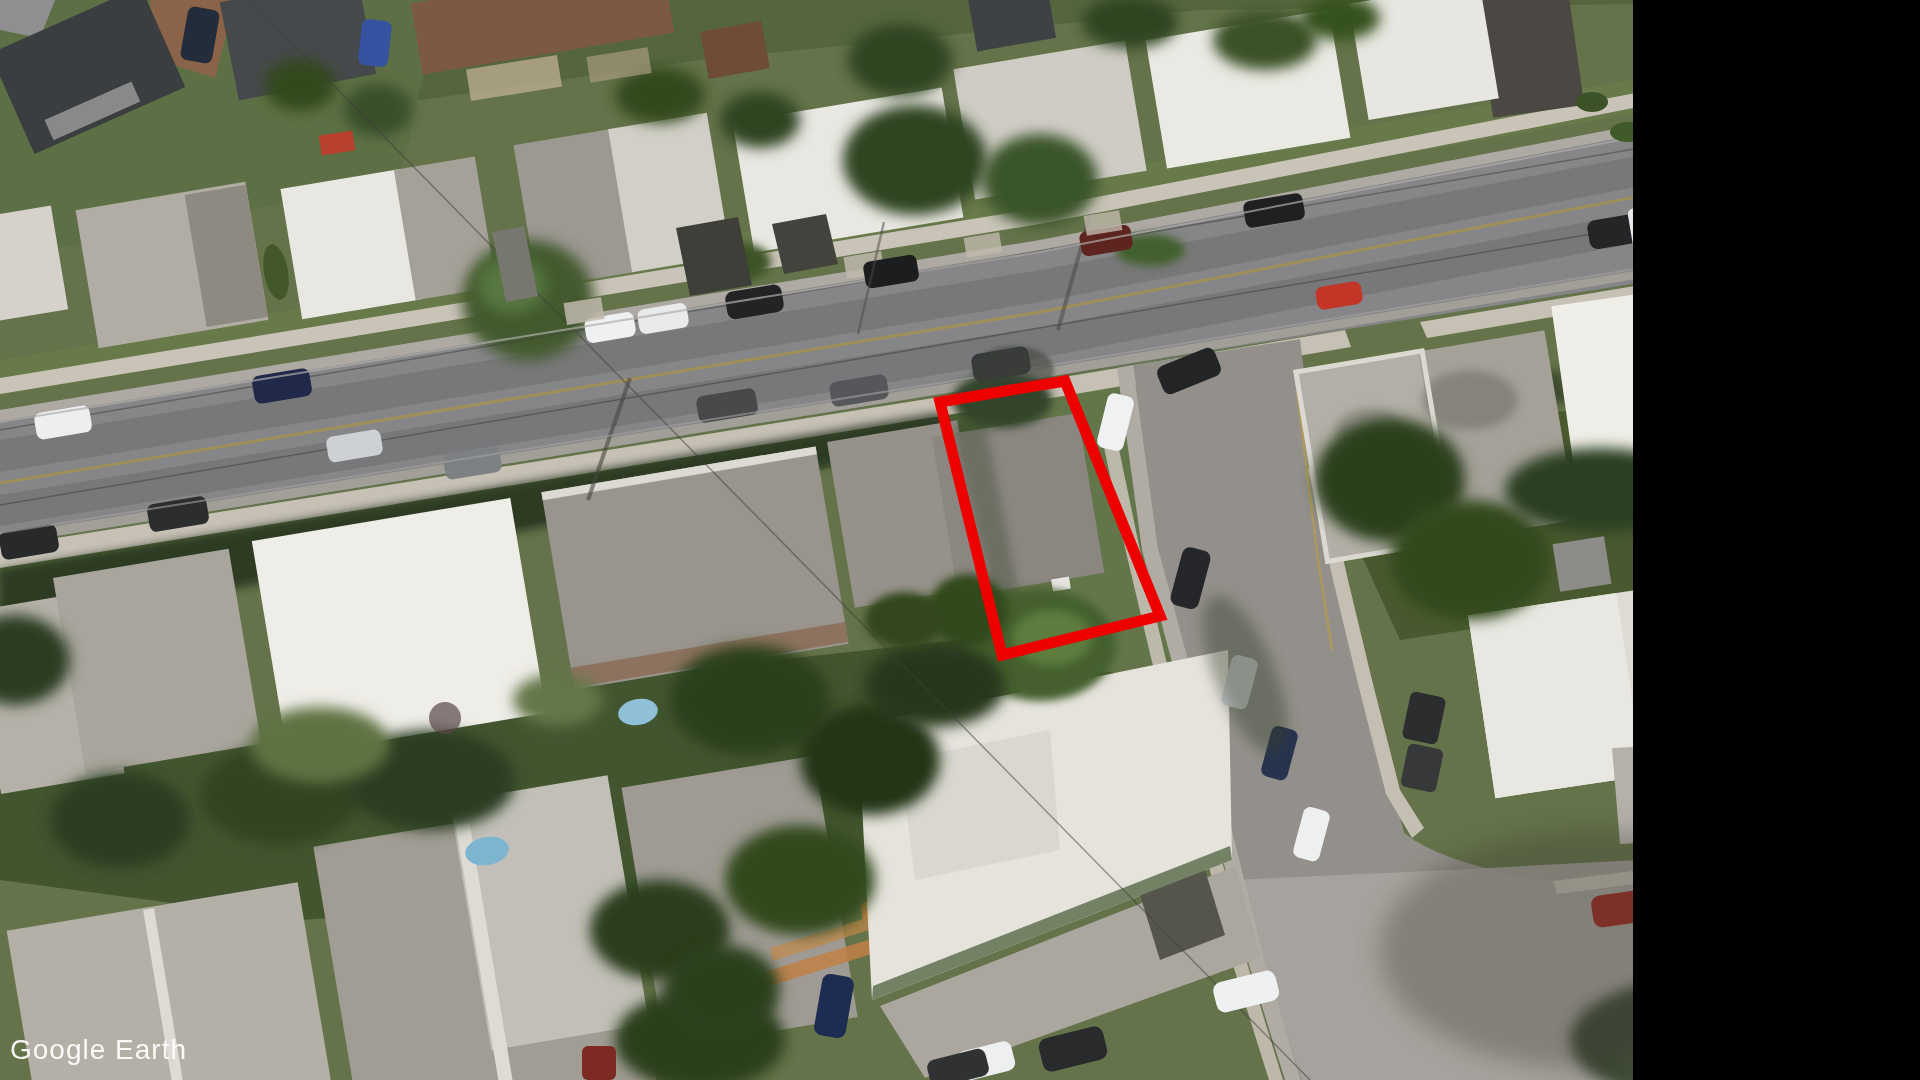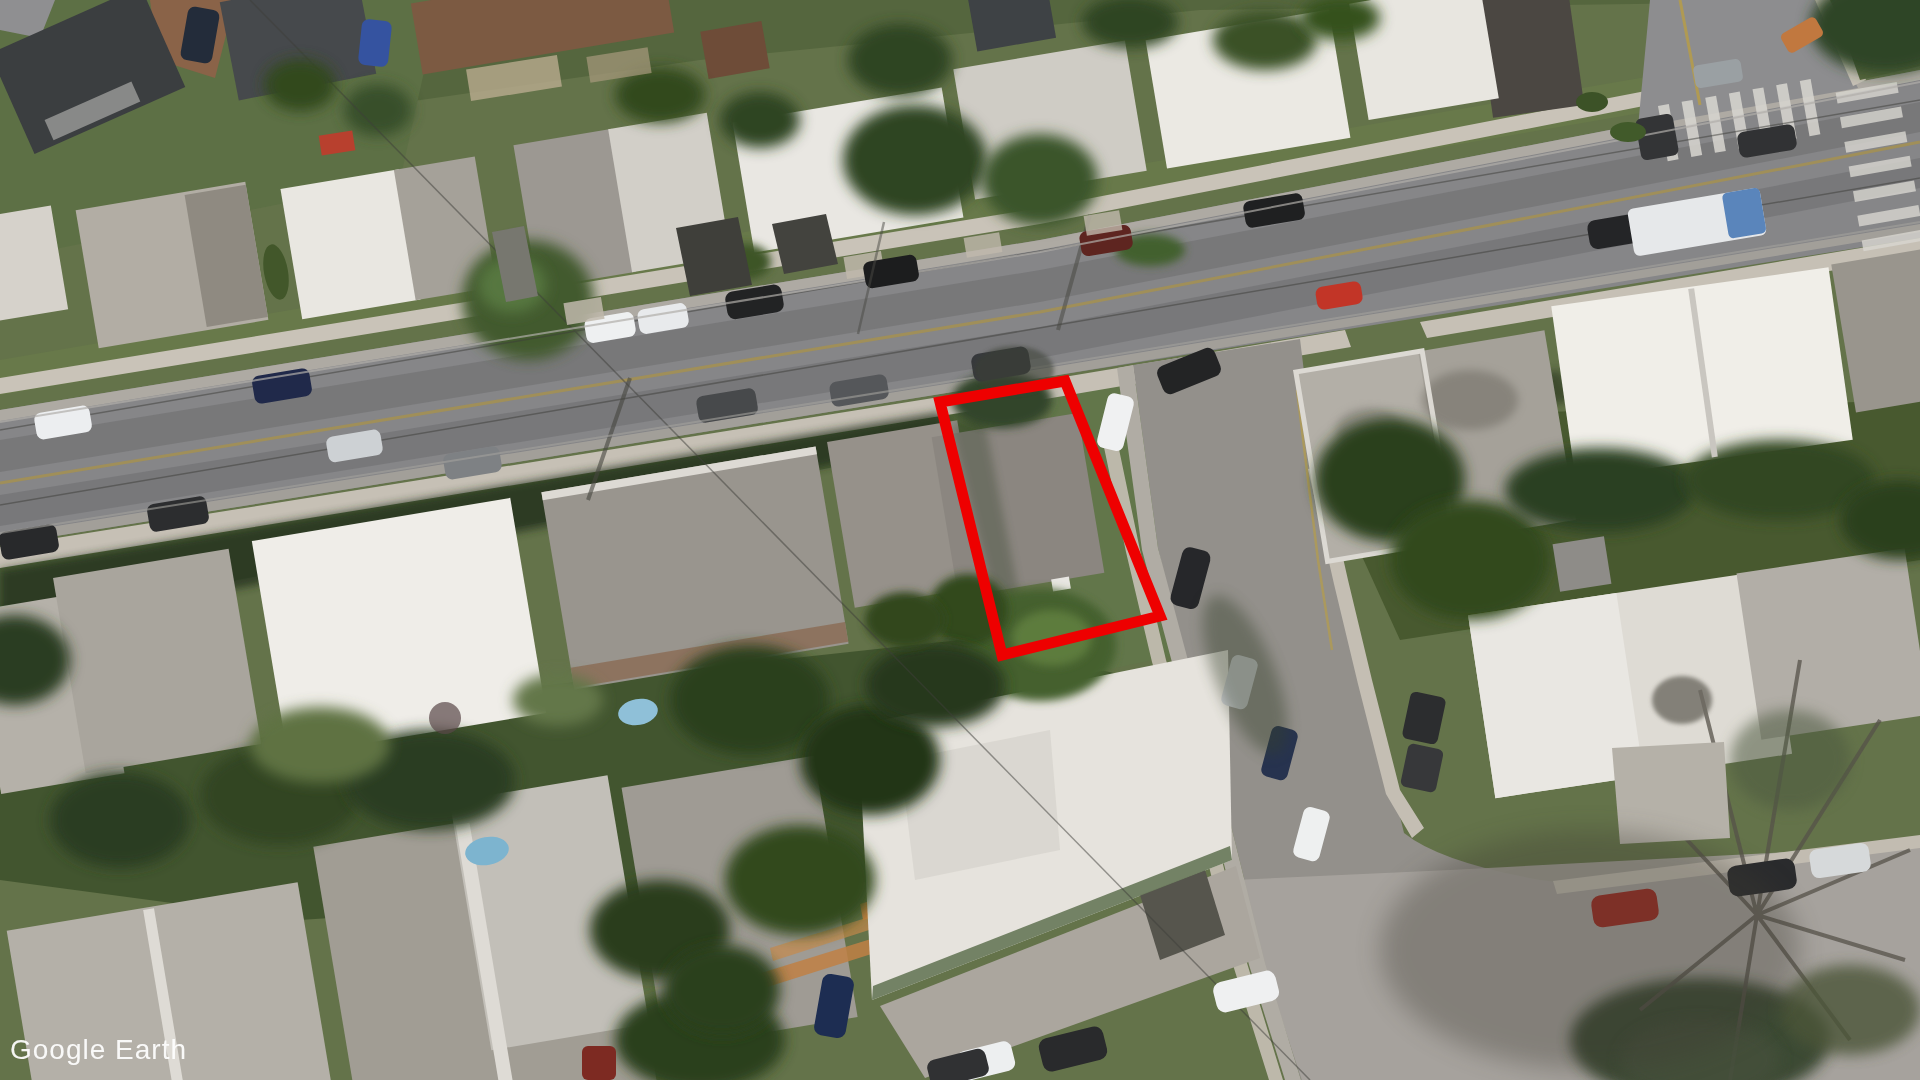--- a/index.html
+++ b/index.html
@@ -1,16 +1,16 @@
 <!DOCTYPE html>
 <html><head>
 <meta charset="utf-8">
 <style>
 html,body{margin:0;padding:0;background:#000;}
-#stage{width:1920px;height:1080px;overflow:hidden;position:relative;font-family:"Liberation Sans",sans-serif;}
+#stage{width:1633px;height:1080px;overflow:hidden;position:relative;font-family:"Liberation Sans",sans-serif;}
 </style>
 </head>
 <body>
 <div id="stage">
 <svg width="1920" height="1080" viewBox="0 0 1920 1080">
 <defs>
 <filter id="b4" x="-40%" y="-40%" width="180%" height="180%">
           <feGaussianBlur stdDeviation="4"></feGaussianBlur>
         </filter>
 <filter id="b7" x="-40%" y="-40%" width="180%" height="180%">

